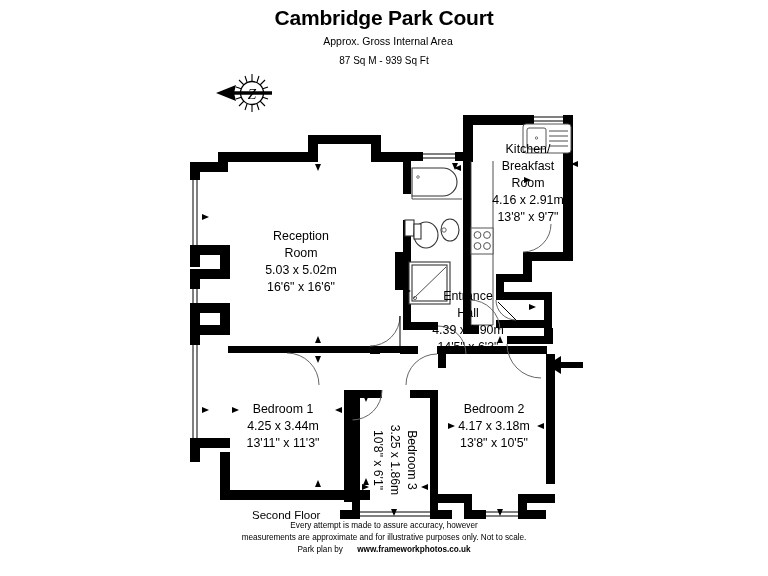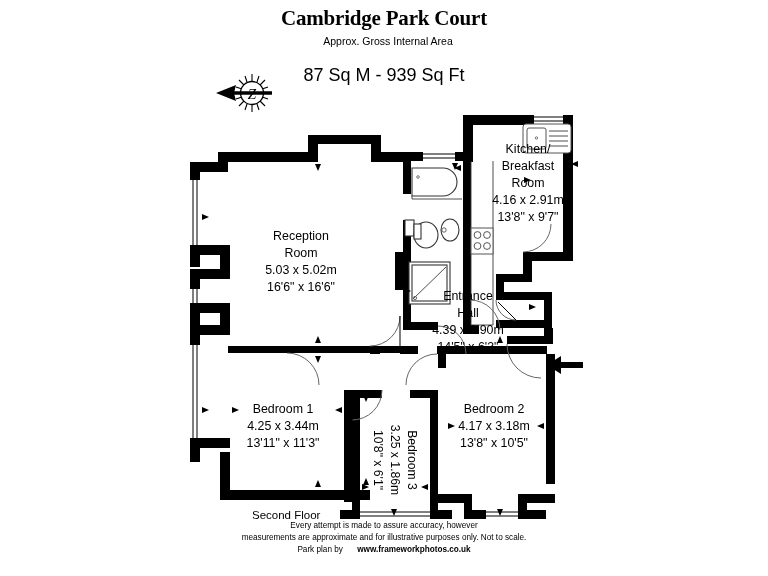--- a/index.html
+++ b/index.html
@@ -29,33 +29,32 @@
     width: 768px;
     text-align: center;
     padding-top: 6px;
   }
   .plan-title {
     font-size: 21px;
     font-weight: bold;
     letter-spacing: -0.2px;
     line-height: 1.18;
     margin: 0;
-    font-family: Liberation Serif, serif;
   }
   .plan-subtitle {
     font-size: 10.5px;
     font-weight: normal;
     line-height: 1.35;
     margin: 3px 0 0 8px;
   }
   .plan-area {
-    font-size: 18px;
+    font-size: 10px;
     font-weight: normal;
     line-height: 1.3;
-    margin: 16px 0 0 0;
+    margin: 6px 0 0 0;
   }
 
   
   .floor-label {
     position: absolute;
     left: 252px;
     top: 509px;
     font-size: 11.5px;
   }
   .footer {

